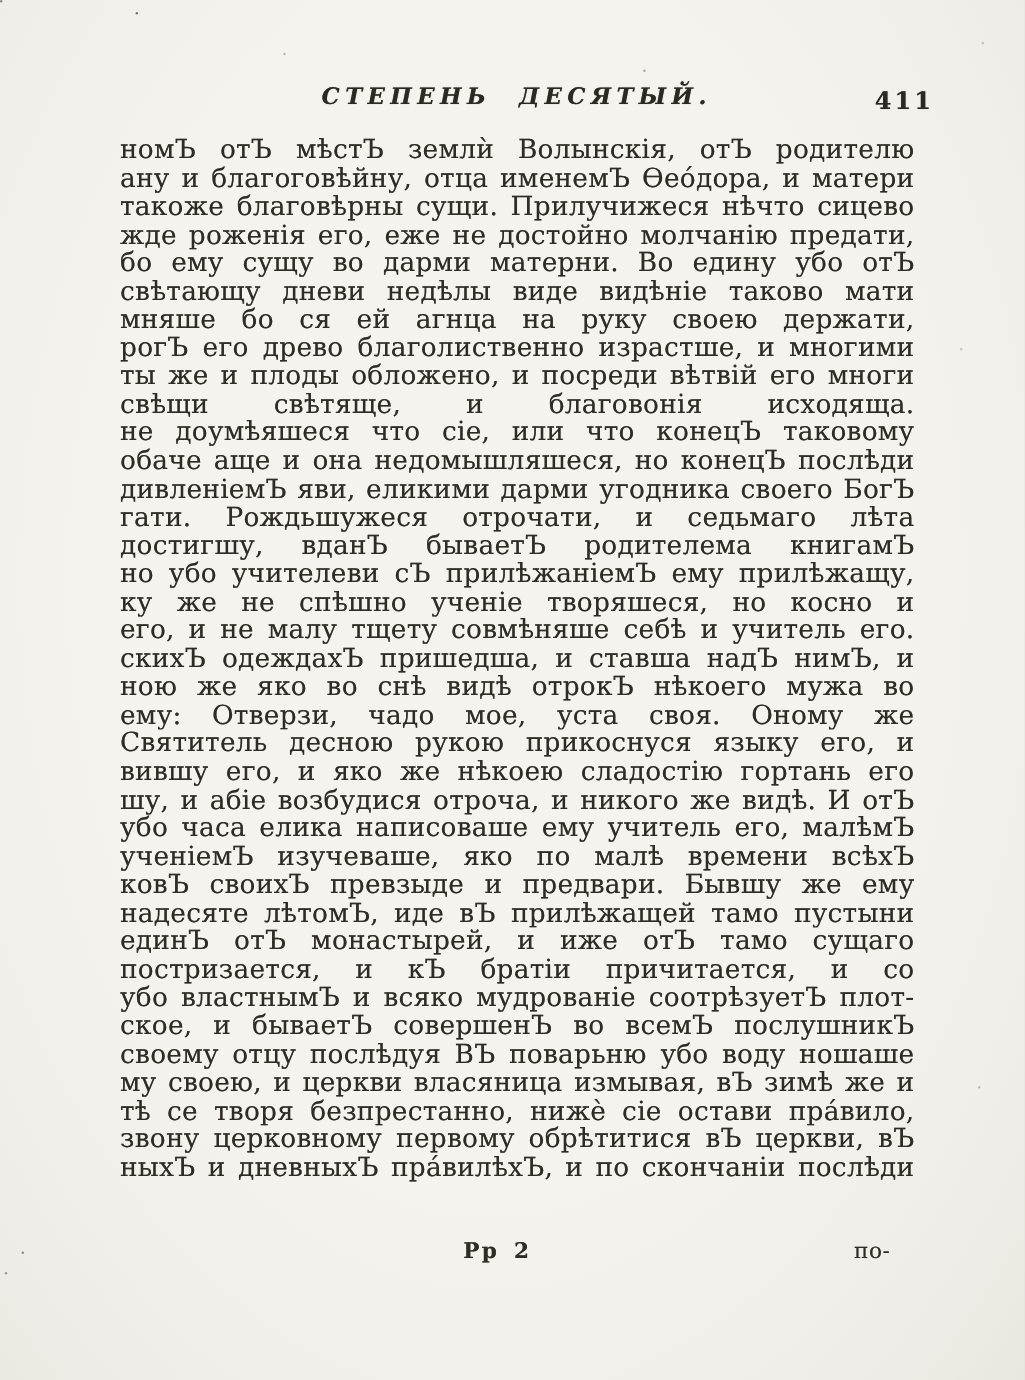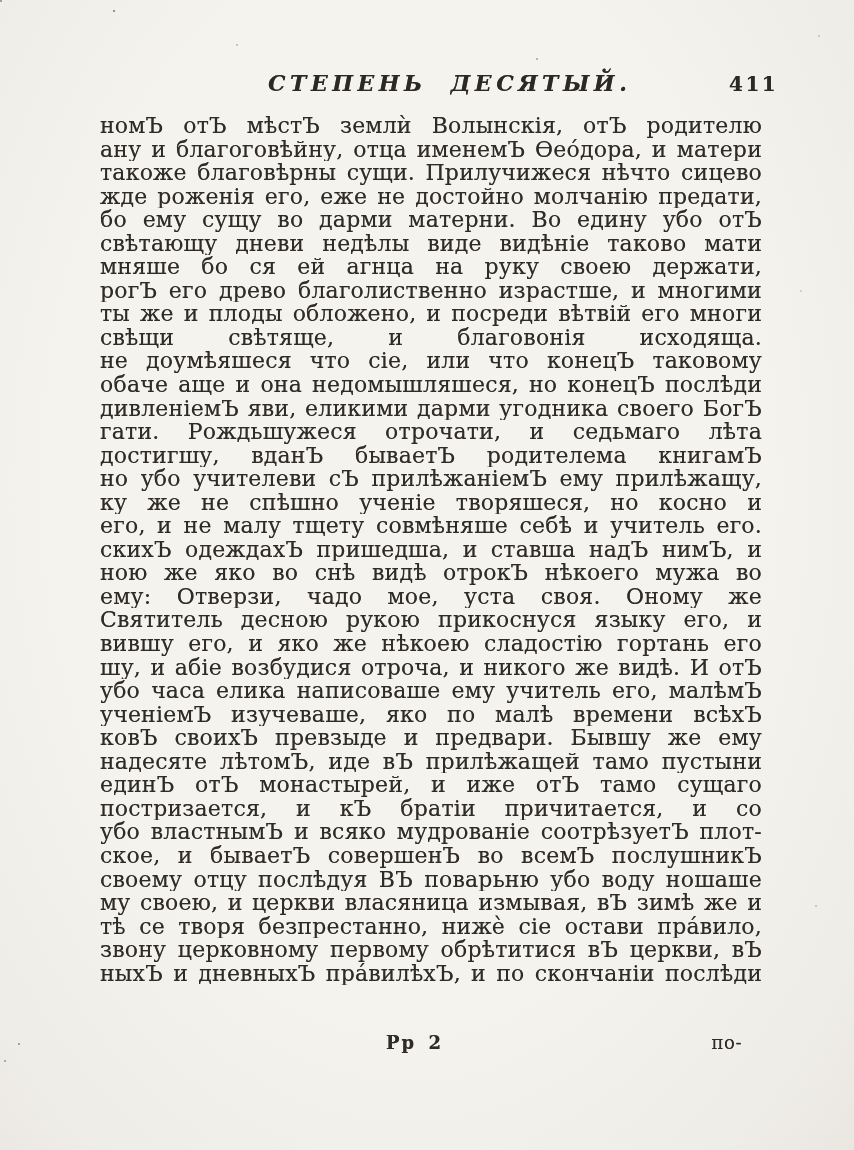--- a/index.html
+++ b/index.html
@@ -22,21 +22,21 @@
     position:absolute;left:0;top:0;width:2px;height:2px;
     background:#8a8780;border-radius:50%;
     box-shadow: 113px 10px 0 0 #75726b, 236px 44px 0 0 #b9b6ae,
                 536px 58px 0 0 #a5a29a, 818px 35px 0 0 #c2bfb7,
                 18px 1043px 0 0 #8d8a83, 4px 1060px 0 0 #9b988f,
                 800px 290px 0 0 #c6c3bb, 815px 905px 0 0 #bdbab2;
     pointer-events:none;
   }
   .running-title{
     position:absolute;left:268px;top:70px;
-    font-size:22px;font-weight:bold;font-style:italic;
+    font-size:19px;font-weight:bold;font-style:italic;
     letter-spacing:4.5px;word-spacing:12px;
     color:#2c2822;
     text-shadow:0 0 0.6px rgba(44,40,34,.65);
     white-space:nowrap;
   }
   .page-number{
     position:absolute;left:729px;top:72px;
     font-size:20px;font-weight:bold;
     letter-spacing:2.5px;
     color:#2c2822;

